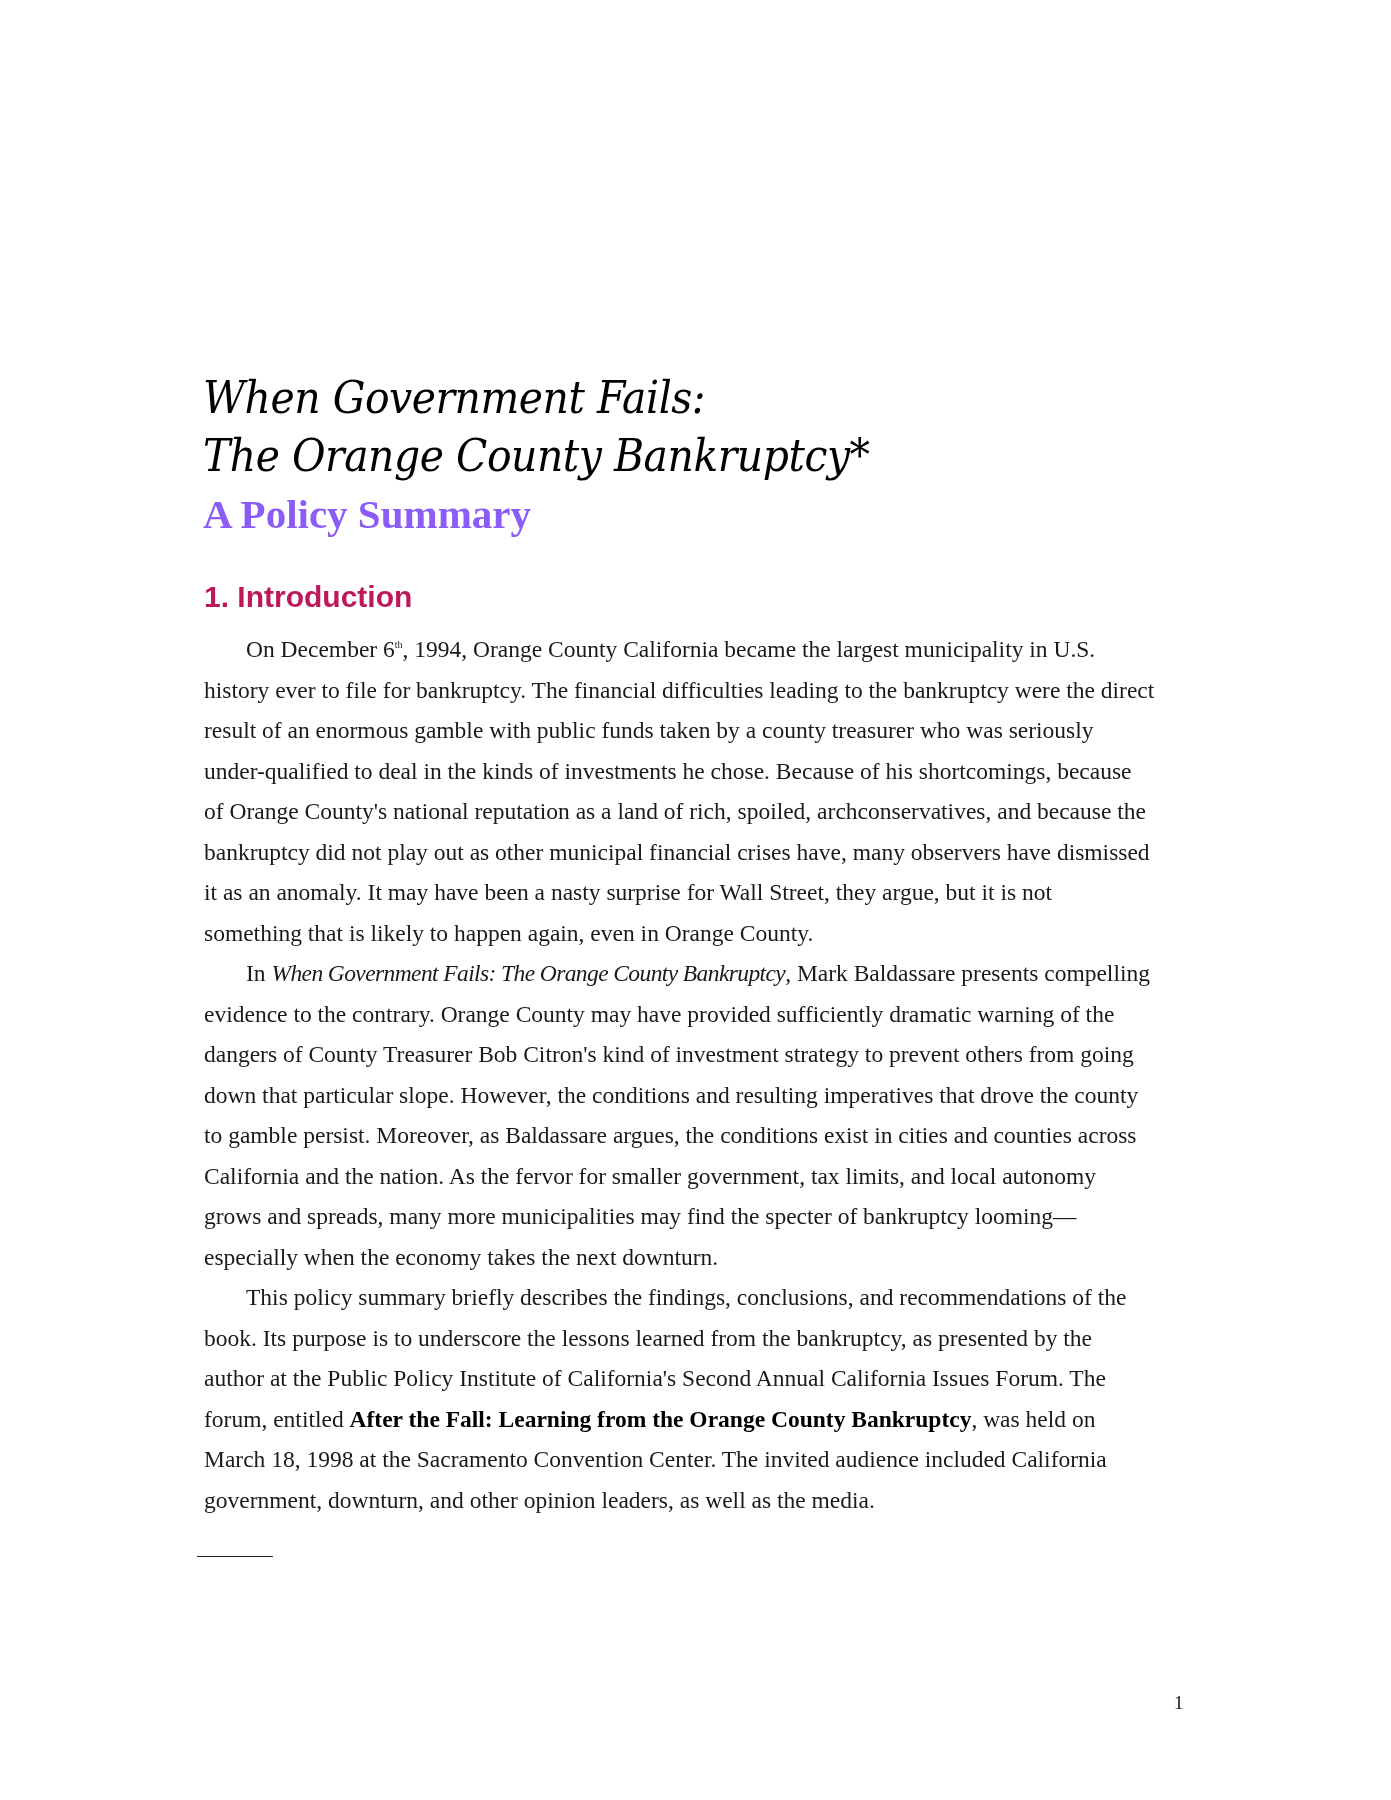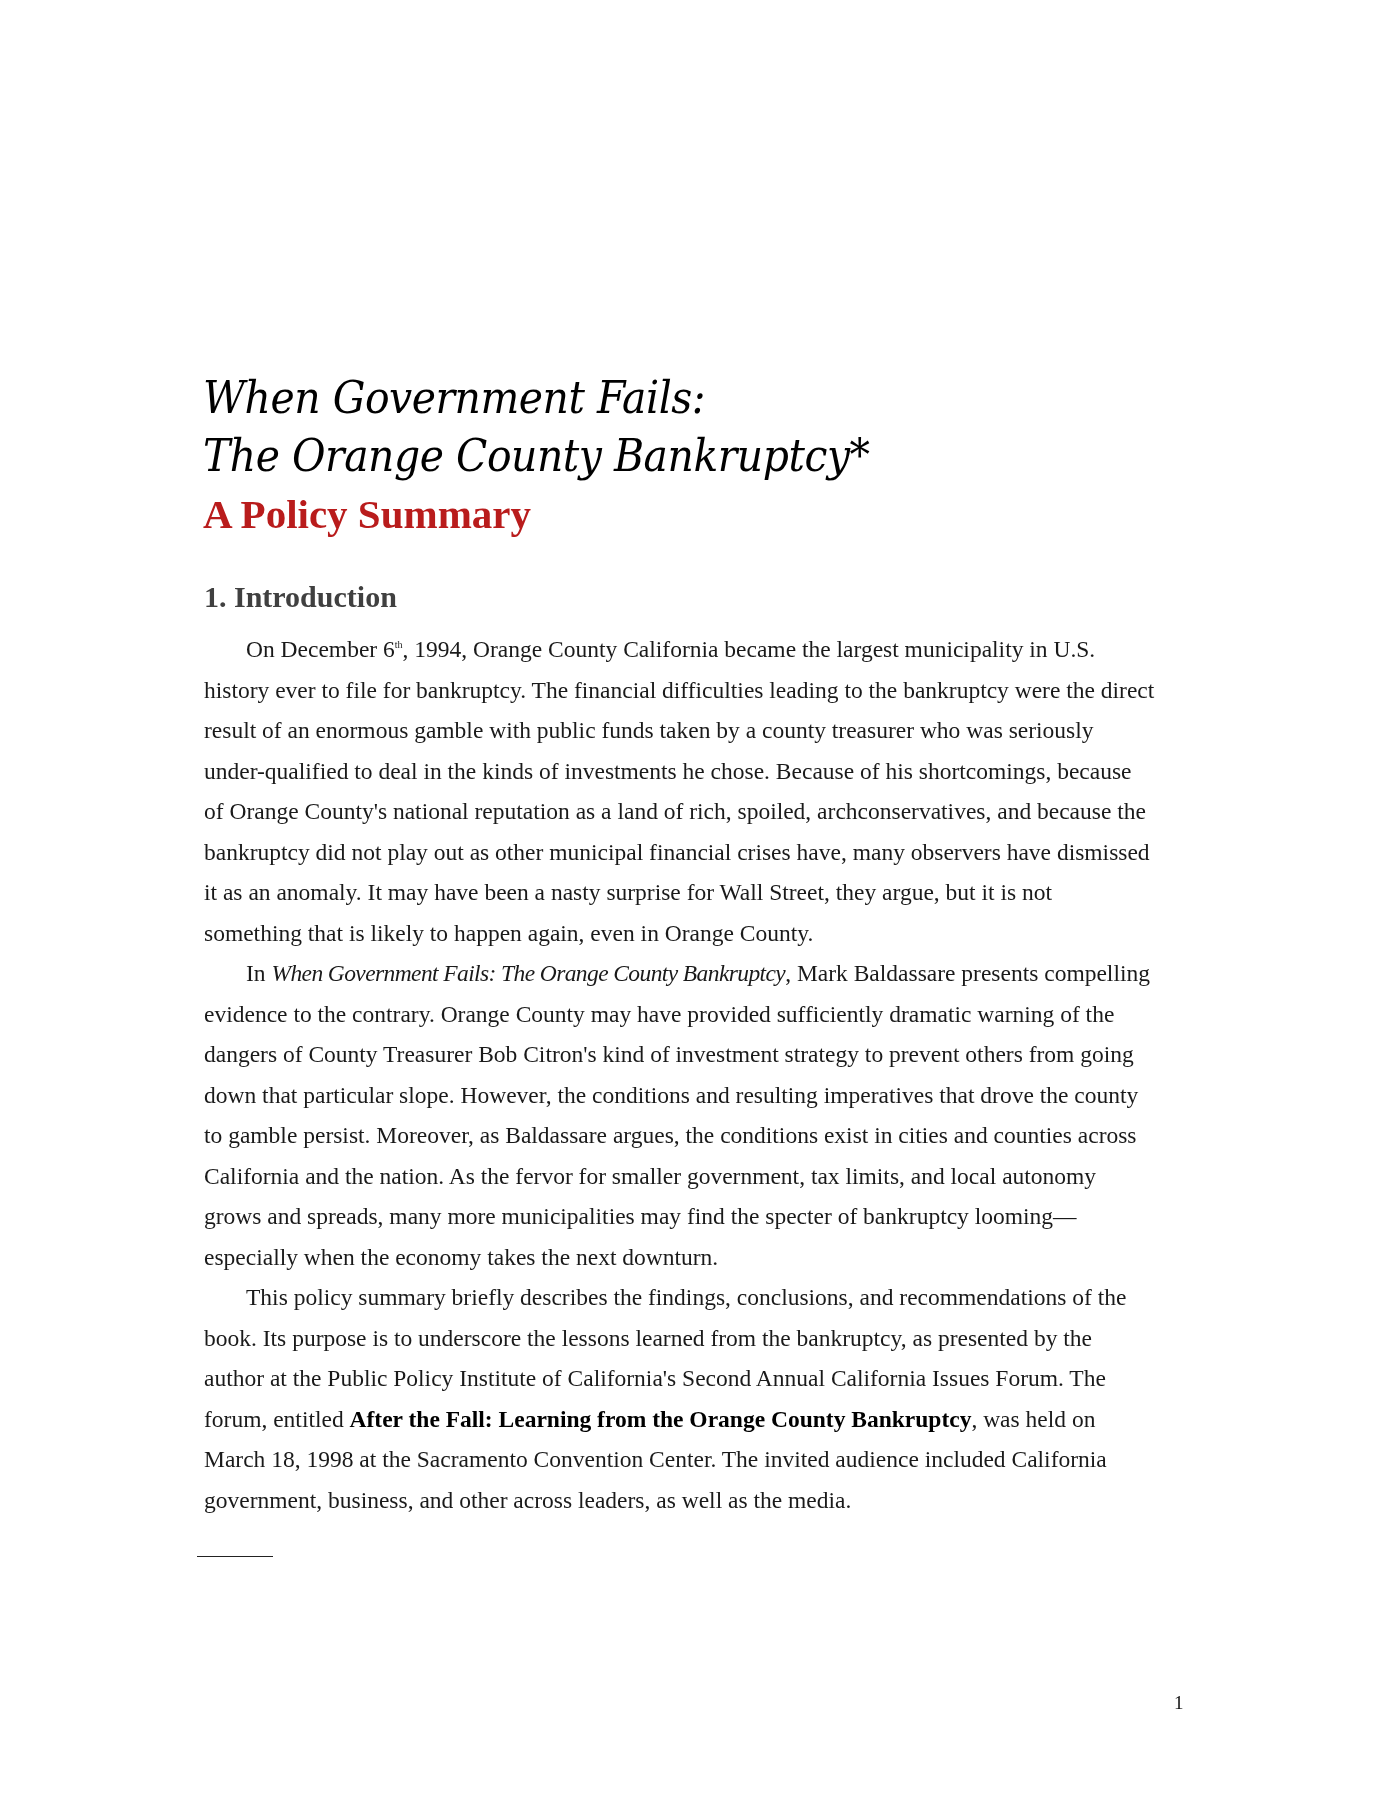--- a/index.html
+++ b/index.html
@@ -12,26 +12,26 @@
     position: absolute; left: 203px; margin: 0;
     font-family: "DejaVu Serif", serif; font-style: italic; font-weight: normal;
     font-size: 44px; letter-spacing: -0.5px; white-space: nowrap; color: #000;
     transform-origin: left top; transform: scaleX(0.93);
   }
   .title.l1 { top: 372px; }
   .title.l2 { top: 430px; }
   .subtitle {
     position: absolute; left: 203px; top: 490px; margin: 0;
     font-family: "Liberation Serif", serif; font-weight: bold; font-size: 41px;
-    white-space: nowrap; color: #b91c1c;
+    white-space: nowrap; color: #8b5cf6;
   }
   .section {
     position: absolute; left: 204px; top: 580px; margin: 0;
-    font-family: Liberation Serif, serif; font-weight: bold; font-size: 30px;
-    white-space: nowrap; color: #404040;
+    font-family: Liberation Sans, sans-serif; font-weight: bold; font-size: 30px;
+    white-space: nowrap; color: #be185d;
   }
   .line {
     position: absolute; left: 204px; white-space: nowrap;
     font-family: "Liberation Serif", serif; font-size: 23.5px; color: #1a1a1a;
     line-height: 30px;
   }
   .line.indent { left: 246px; }
   .line i { font-style: italic; letter-spacing: -0.6px; }
   .line b { font-weight: bold; color: #000; }
   .line sup { font-size: 10px; vertical-align: 9px; line-height: 0; }
@@ -79,19 +79,19 @@
     <div class="line" style="top:1201px;">grows and spreads, many more municipalities may find the specter of bankruptcy looming—</div>
     <div class="line" style="top:1242px;">especially when the economy takes the next downturn.</div>
   </div>
 
   <div>
     <div class="line indent" style="top:1282px;">This policy summary briefly describes the findings, conclusions, and recommendations of the</div>
     <div class="line" style="top:1323px;">book.  Its purpose is to underscore the lessons learned from the bankruptcy, as presented by the</div>
     <div class="line" style="top:1363px;">author at the Public Policy Institute of California's Second Annual California Issues Forum.  The</div>
     <div class="line" style="top:1404px;"><span>forum, entitled </span><b>After the Fall:  Learning from the Orange County Bankruptcy</b><span>, was held on</span></div>
     <div class="line" style="top:1444px;">March 18, 1998 at the Sacramento Convention Center.  The invited audience included California</div>
-    <div class="line" style="top:1485px;">government, business, and other across leaders, as well as the media.</div>
+    <div class="line" style="top:1485px;">government, downturn, and other opinion leaders, as well as the media.</div>
   </div>
 
   <div class="rule"></div>
 
   <div class="pageno">1</div>
 </div>
 
 </body></html>

